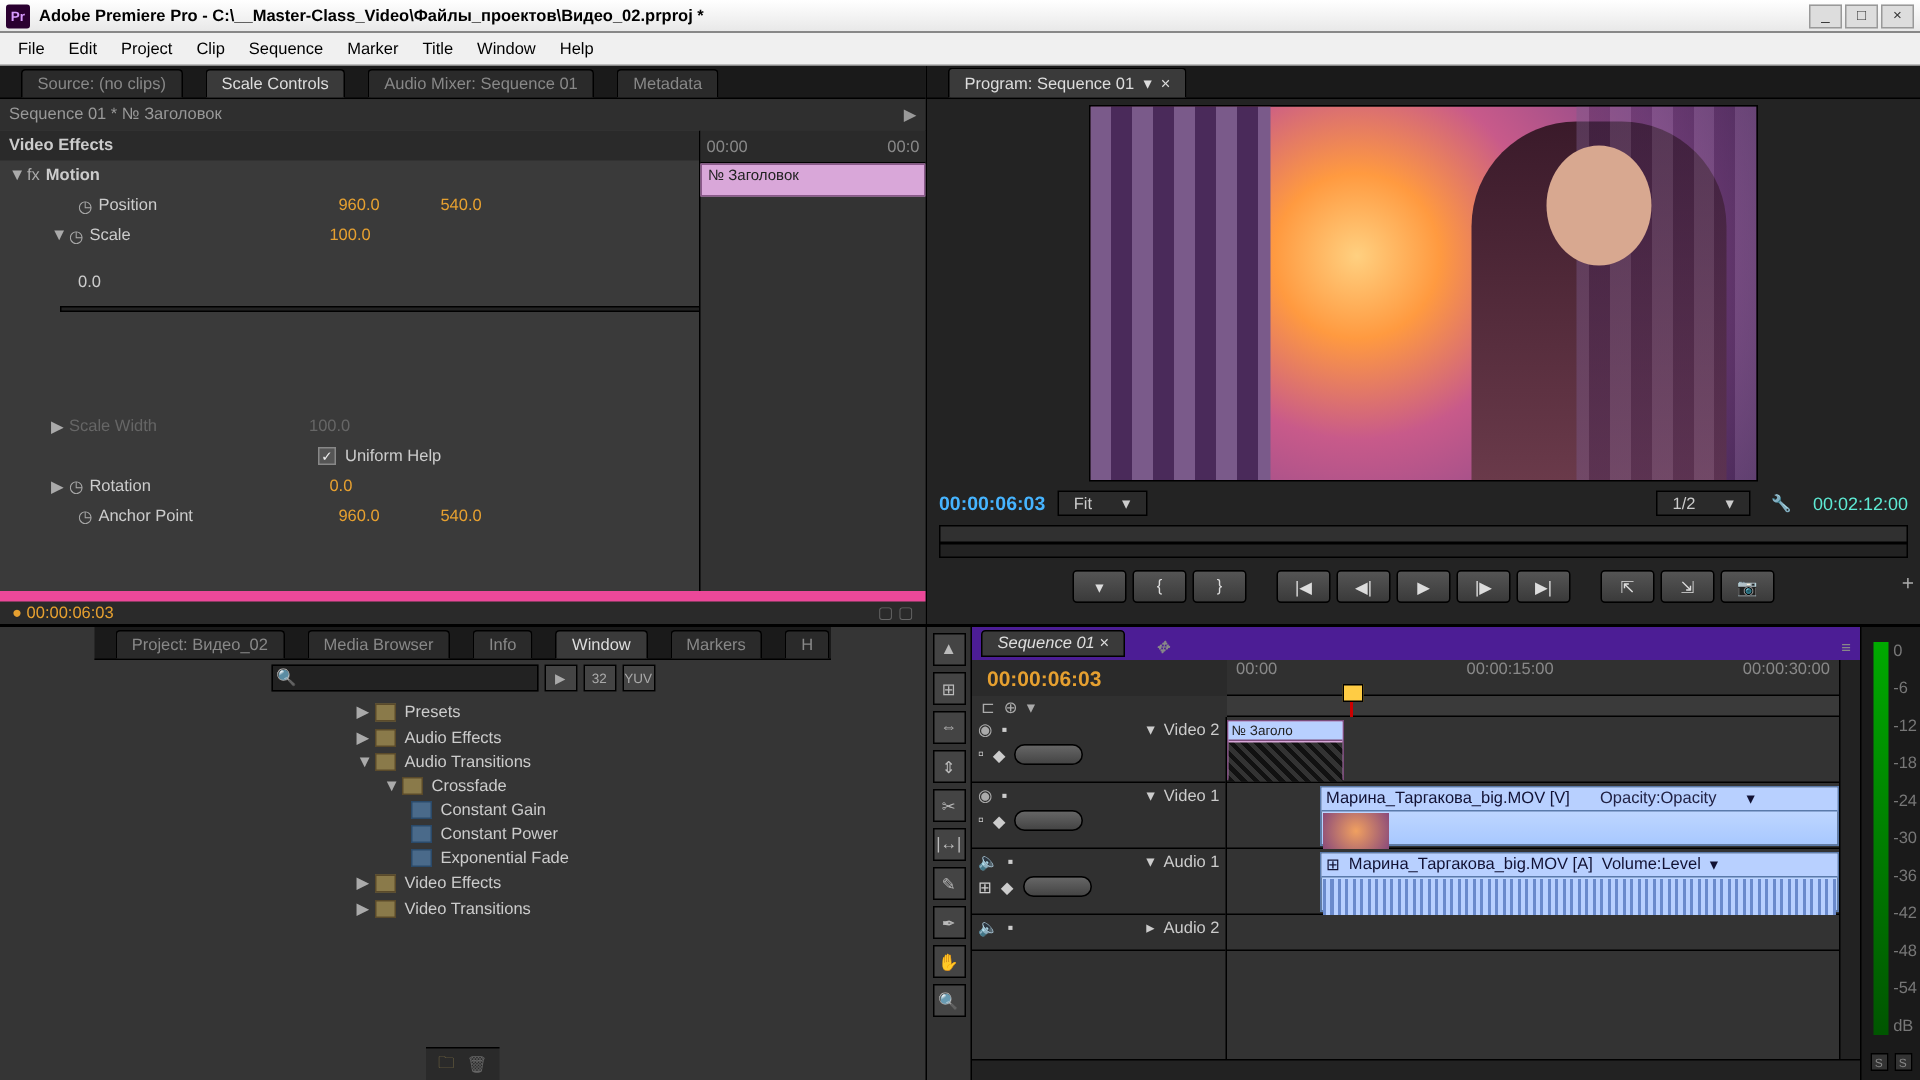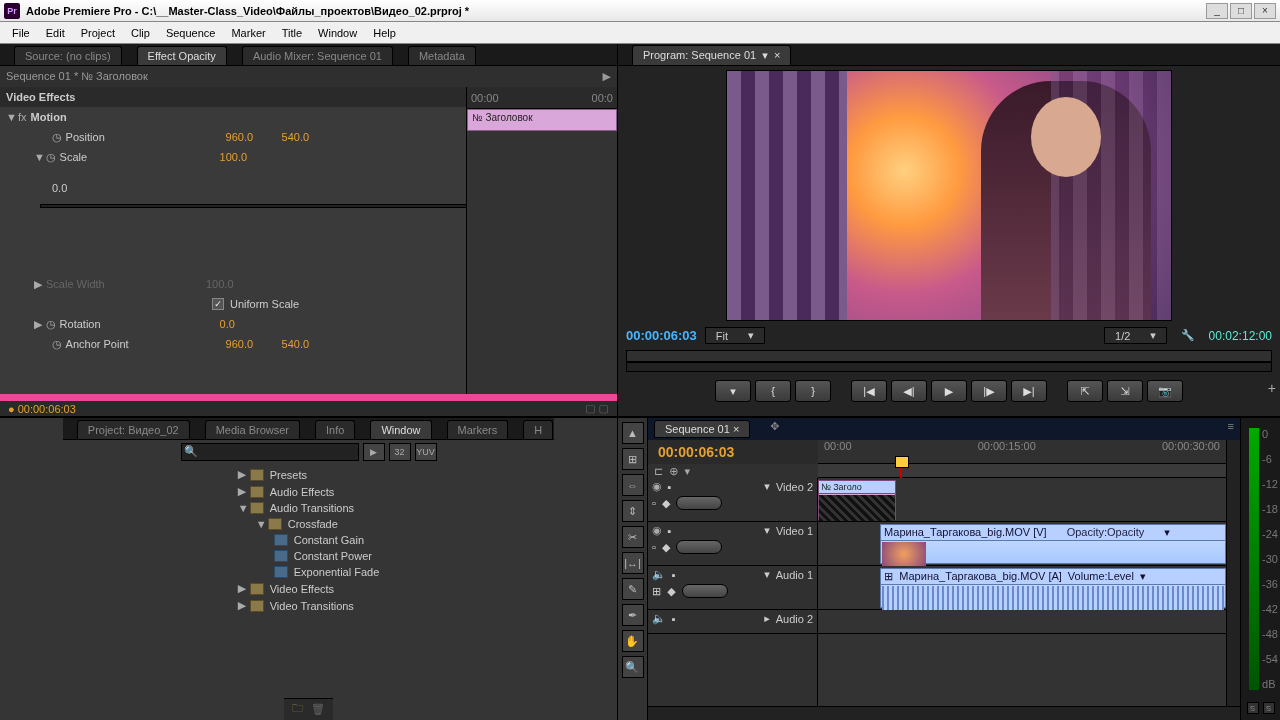--- a/index.html
+++ b/index.html
@@ -29,21 +29,21 @@
 
 .effect-controls { height: 372px; background: #3a3a3a; display: flex; flex-direction: column; border-right: 1px solid #000; }
 .ec-header { background: #2f2f2f; padding: 4px 6px; display: flex; justify-content: space-between; color: #999; }
 .ec-vfx-head { background: #2a2a2a; padding: 4px 6px; font-weight: bold; display: flex; justify-content: space-between; align-items: center; }
 .ec-body { flex: 1; overflow: hidden; position: relative; }
 .ec-row { display: flex; align-items: center; padding: 2px 6px; min-height: 20px; }
 .ec-row .indent1 { width: 28px; }
 .ec-row .indent2 { width: 46px; }
 .ec-row .label { flex: 0 0 160px; color: #ccc; }
 .ec-row .label.bold { font-weight: bold; }
-.ec-row .val { color: #e6a030; width: 56px; }
+.ec-row .val { color: #e6a030; width: 68px; }
 .ec-row .disabled { color: #666; }
 .ec-row .tri { color: #aaa; width: 12px; }
 .ec-row .stopwatch { color: #aaa; margin-right: 4px; }
 .ec-chk { width: 12px; height: 12px; background: #555; border: 1px solid #888; display: inline-flex; align-items: center; justify-content: center; color: #eee; font-size: 9px; margin-right: 6px; }
 .ec-mini-timeline { position: absolute; left: 466px; top: 0; right: 0; bottom: 0; background: #333; border-left: 1px solid #000; }
 .ec-mini-timeline .ruler { height: 22px; background: #2a2a2a; display: flex; justify-content: space-between; padding: 0 4px; color: #888; font-size: 10px; align-items: center; border-bottom: 1px solid #000; }
 .ec-mini-timeline .clip { margin-top: 0; height: 22px; background: #d9a7d9; border: 1px solid #8a5a8a; color: #222; padding: 2px 4px; font-size: 10px; }
 .ec-slider-track { height: 4px; background: #222; border: 1px solid #000; margin: 6px 20px 2px 40px; position: relative; }
 .ec-slider-thumb { position: absolute; right: 16px; top: -3px; width: 8px; height: 10px; background: #888; border: 1px solid #000; }
 .ec-nums-right { text-align: right; padding-right: 10px; color: #e6a030; font-size: 10px; }
@@ -81,21 +81,21 @@
 .prog-scroll { height: 10px; background: #222; margin: 0 8px 4px 8px; border: 1px solid #000; }
 .prog-btns { display: flex; justify-content: center; gap: 4px; padding: 4px 8px; position: relative; }
 .prog-btns .btn { width: 36px; height: 22px; background: linear-gradient(#555,#3a3a3a); border: 1px solid #000; border-radius: 3px; display: flex; align-items: center; justify-content: center; color: #ddd; font-size: 11px; }
 .prog-btns .plus-r { position: absolute; right: 4px; top: 4px; color: #aaa; font-size: 14px; }
 
 
 .timeline-wrap { flex: 1; background: #2a2a2a; border-top: 2px solid #000; display: flex; }
 .tl-tools { width: 30px; background: #333; border-right: 1px solid #000; display: flex; flex-direction: column; align-items: center; padding-top: 4px; gap: 4px; }
 .tl-tools .tool { width: 22px; height: 22px; background: #444; border: 1px solid #000; display: flex; align-items: center; justify-content: center; color: #bbb; font-size: 11px; }
 .tl-main { flex: 1; display: flex; flex-direction: column; }
-.tl-head-row { display: flex; align-items: flex-start; padding: 2px 6px; background: #0f172a; }
+.tl-head-row { display: flex; align-items: flex-end; padding: 2px 6px; background: #4c1d95; font-style: italic; }
 .tl-head-row .seq { color: #ddd; padding: 2px 10px; background: #3a3a3a; border: 1px solid #000; border-radius: 3px 3px 0 0; }
 .tl-tc { color: #e6a030; font-weight: bold; font-size: 14px; padding: 4px 10px; }
 .tl-ruler { flex: 1; background: #303030; border-bottom: 1px solid #000; display: flex; justify-content: space-between; padding: 0 6px; color: #888; font-size: 10px; }
 .tl-marker-row { height: 14px; display: flex; }
 .tl-marker-area { flex: 1; background: #3a3a3a; border-bottom: 1px solid #000; position: relative; }
 .tl-marker-area .ph { position: absolute; left: 82px; top: 0; width: 2px; height: 200px; background: #c00; }
 .tl-marker-area .ph::before { content:""; position:absolute; top:-8px; left:-5px; width:12px; height:10px; background:#ffcc44; border:1px solid #000; }
 .tl-icons { width: 170px; background:#303030; display:flex; align-items:center; gap:6px; padding:0 6px; }
 .tl-icons span { color:#aaa; }
 
@@ -155,21 +155,21 @@
   <span>Help</span>
 </div>
 
 <div class="main">
 
   <div class="left-col">
 
     <div class="effect-controls">
       <div class="panel-tabs">
         <div class="tab">Source: (no clips)</div>
-        <div class="tab active">Effect Opacity</div>
+        <div class="tab active">Scale Controls</div>
         <div class="tab">Audio Mixer: Sequence 01</div>
         <div class="tab">Metadata</div>
       </div>
       <div class="ec-header">
         <span>Sequence 01 * № Заголовок</span>
         <span>▶</span>
       </div>
       <div class="ec-body">
         <div class="ec-vfx-head">
           <span>Video Effects</span>
@@ -220,21 +220,21 @@
         <div class="ec-row">
           <span class="indent1"></span>
           <span class="tri disabled">▶</span>
           <span class="label disabled">Scale Width</span>
           <span class="val disabled">100.0</span>
         </div>
         <div class="ec-row">
           <span class="indent2"></span>
             <span style="width:160px"></span>
           <span class="ec-chk">✓</span>
-          <span>Uniform Scale</span>
+          <span>Uniform Help</span>
         </div>
         <div class="ec-row">
           <span class="indent1"></span>
           <span class="tri">▶</span>
           <span class="stopwatch">◷</span>
           <span class="label">Rotation</span>
           <span class="val">0.0</span>
         </div>
         <div class="ec-row">
           <span class="indent2"></span>

